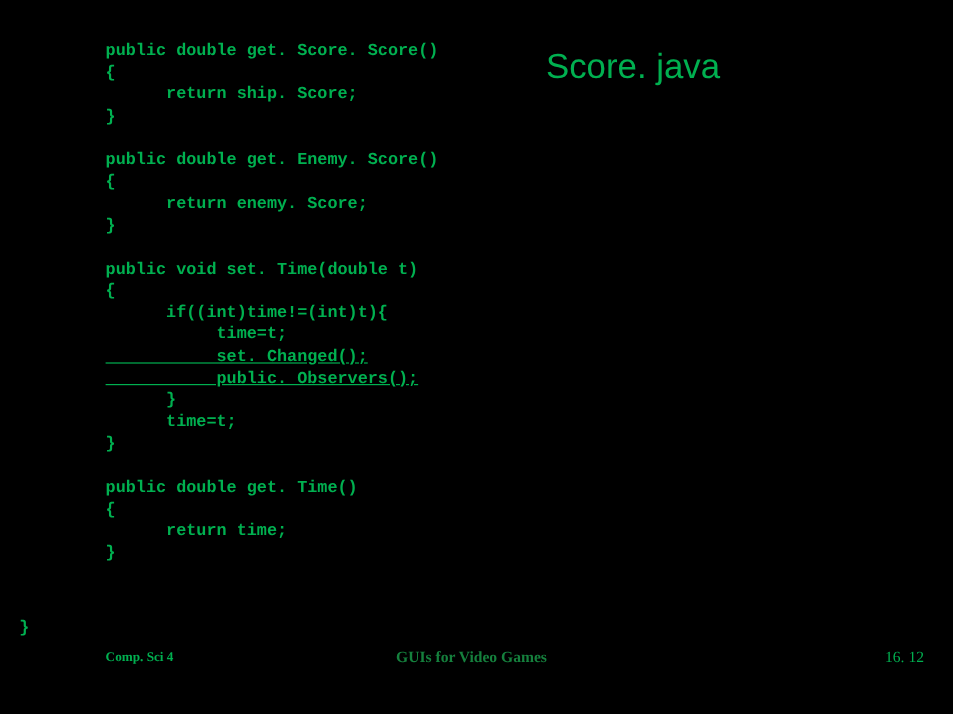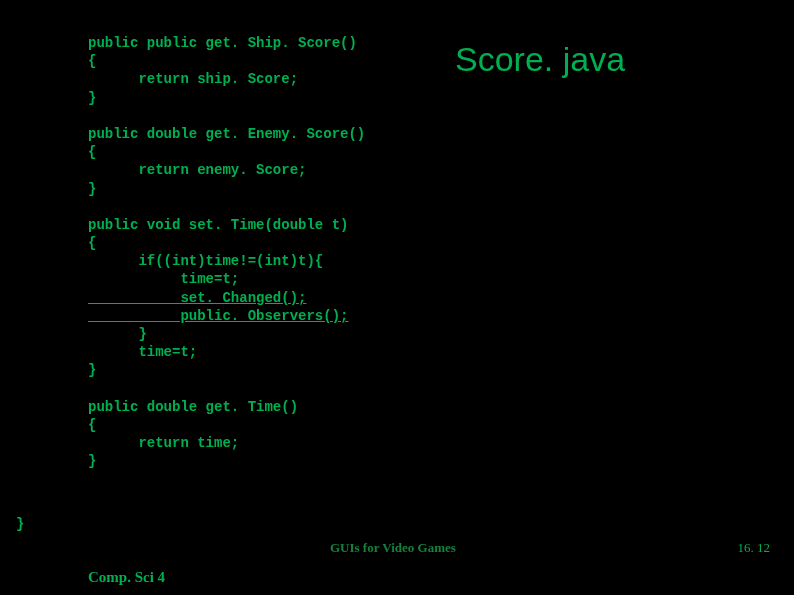--- a/index.html
+++ b/index.html
@@ -28,34 +28,33 @@
     top: 516px;
     font-family: "Courier New", Courier, monospace;
     font-weight: bold;
     font-size: 14px;
     color: #00b050;
   }
   .title {
     position: absolute;
     left: 455px;
     top: 40px;
-    font-size: 34px;
+    font-size: 29px;
     font-weight: normal;
     color: #00b050;
     font-family: Arial, Helvetica, sans-serif;
   }
   .footer-left {
     position: absolute;
     left: 88px;
     top: 542px;
-    font-size: 15px;
+    font-size: 11px;
     font-weight: bold;
     color: #00b050;
     font-family: "Times New Roman", Times, serif;
-    margin-top: 27px;
   }
   .footer-center {
     position: absolute;
     left: 330px;
     top: 540px;
     font-size: 13px;
     font-weight: bold;
     color: #15803d;
     font-family: "Times New Roman", Times, serif;
   }
@@ -68,21 +67,21 @@
     color: #00b050;
     font-family: "Times New Roman", Times, serif;
   }
   .underline { text-decoration: underline; }
 </style>
 </head>
 <body>
 
 <div class="title">Score. java</div>
 
-<div class="code-block"><span>public public get. Ship. Score()</span>
+<div class="code-block"><span>public double get. Score. Score()</span>
 <span>{</span>
 <span>      return ship. Score;</span>
 <span>}</span>
 
 <span>public double get. Enemy. Score()</span>
 <span>{</span>
 <span>      return enemy. Score;</span>
 <span>}</span>
 
 <span>public void set. Time(double t)</span>

